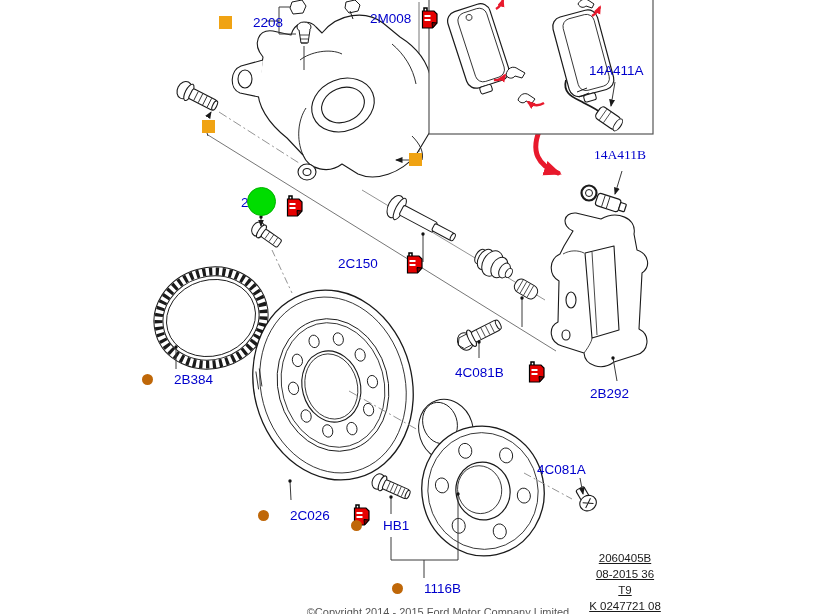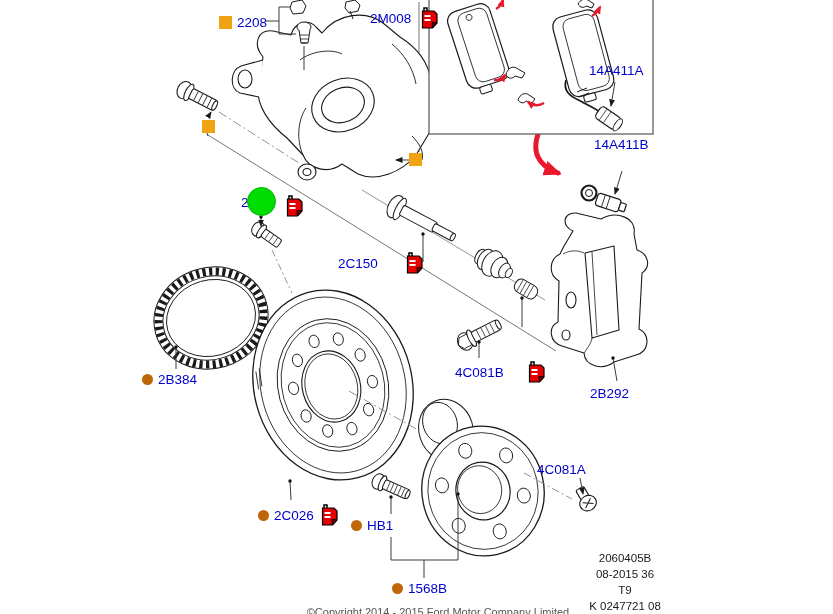--- a/index.html
+++ b/index.html
@@ -1,30 +1,30 @@
 <!DOCTYPE html>
 <html><head>
 <meta charset="utf-8">
 <style>
   html,body{margin:0;padding:0;background:#fff;}
   .canvas{position:relative;width:833px;height:614px;background:#fff;overflow:hidden;
           font-family:"Liberation Sans",sans-serif;}
   .art{position:absolute;left:0;top:0;z-index:1;}
-  .plbl{position:absolute;z-index:5;display:flex;align-items:center;gap:5px;
+  .plbl{position:absolute;z-index:5;display:flex;align-items:center;gap:21px;
         font-size:13.5px;color:#0000cc;white-space:nowrap;}
   .sq{width:13px;height:13px;background:#f0a313;flex:0 0 auto;}
   .sq.standalone{position:absolute;z-index:5;}
   .dot{width:11px;height:11px;border-radius:50%;background:#bf6708;flex:0 0 auto;}
   .ric{width:21px;height:23px;flex:0 0 auto;display:block;}
   .ric.standalone{position:absolute;z-index:5;}
   .hl{position:absolute;z-index:6;width:29px;height:29px;border-radius:50%;
       background:#00dd00;border:1px solid #00b300;box-sizing:border-box;}
   .frag{position:absolute;z-index:4;font-size:13.5px;color:#0000cc;}
   .plate{position:absolute;z-index:5;left:563px;top:550px;width:124px;text-align:center;
-         font-size:11.5px;line-height:16px;color:#1a1a1a;}
+         font-size:11.5px;line-height:16px;color:#1a1a1a;text-decoration:underline;}
   .copyright{position:absolute;z-index:5;left:248px;top:606px;width:380px;text-align:center;
              font-size:11px;color:#555;}
 </style>
 </head>
 <body>
 
 <div class="canvas">
 
   <svg class="art" width="833" height="614" viewBox="0 0 833 614">
     <defs>
@@ -297,21 +297,21 @@
       <rect x="5.5" y="8" width="6" height="2" fill="#fff"></rect>
         <rect x="5.5" y="12" width="6" height="2" fill="#fff"></rect>
       <path d="M5,4 L5,1 L8,1 L8,4" fill="none" stroke="#000" stroke-width="1.5"></path>
     </svg>
   </div>
 
   <div class="plbl" style="left:589px;top:63px;justify-content:center;">
     <span>14A411A</span>
   </div>
 
-  <div class="plbl" style="left:594px;top:137px;">
+  <div class="plbl" style="left:594px;top:147px;font-family:Liberation Serif, serif;">
     <span>14A411B</span>
   </div>
 
   <div class="plbl" style="left:338px;top:252px;gap:26px;">
     <span>2C150</span>
     <svg class="ric" viewBox="0 0 21 23">
       <path d="M3.5,4 L15,4 L18,7 L18,16 L13.5,21 L3.5,21 Z" fill="#e60000" stroke="#000" stroke-width="1.2"></path>
       <path d="M18,16 L13.5,21 L13,15.5 Z" fill="#7a0000" stroke="#000" stroke-width="1"></path>
       <rect x="5.5" y="8" width="6" height="2" fill="#fff"></rect>
         <rect x="5.5" y="12" width="6" height="2" fill="#fff"></rect>
@@ -355,21 +355,21 @@
     <span class="dot"></span>
     <span>HB1</span>
   </div>
 
   <div class="plbl" style="left:537px;top:462px;">
     <span>4C081A</span>
   </div>
 
   <div class="plbl" style="left:392px;top:581px;">
     <span class="dot"></span>
-    <span>1568B</span>
+    <span>1116B</span>
   </div>
 
   <div class="plate">
     <div>2060405B</div>
     <div>08-2015 36</div>
     <div>T9</div>
     <div>K 0247721 08</div>
   </div>
 
   <div class="copyright">©Copyright 2014 - 2015 Ford Motor Company Limited</div>

